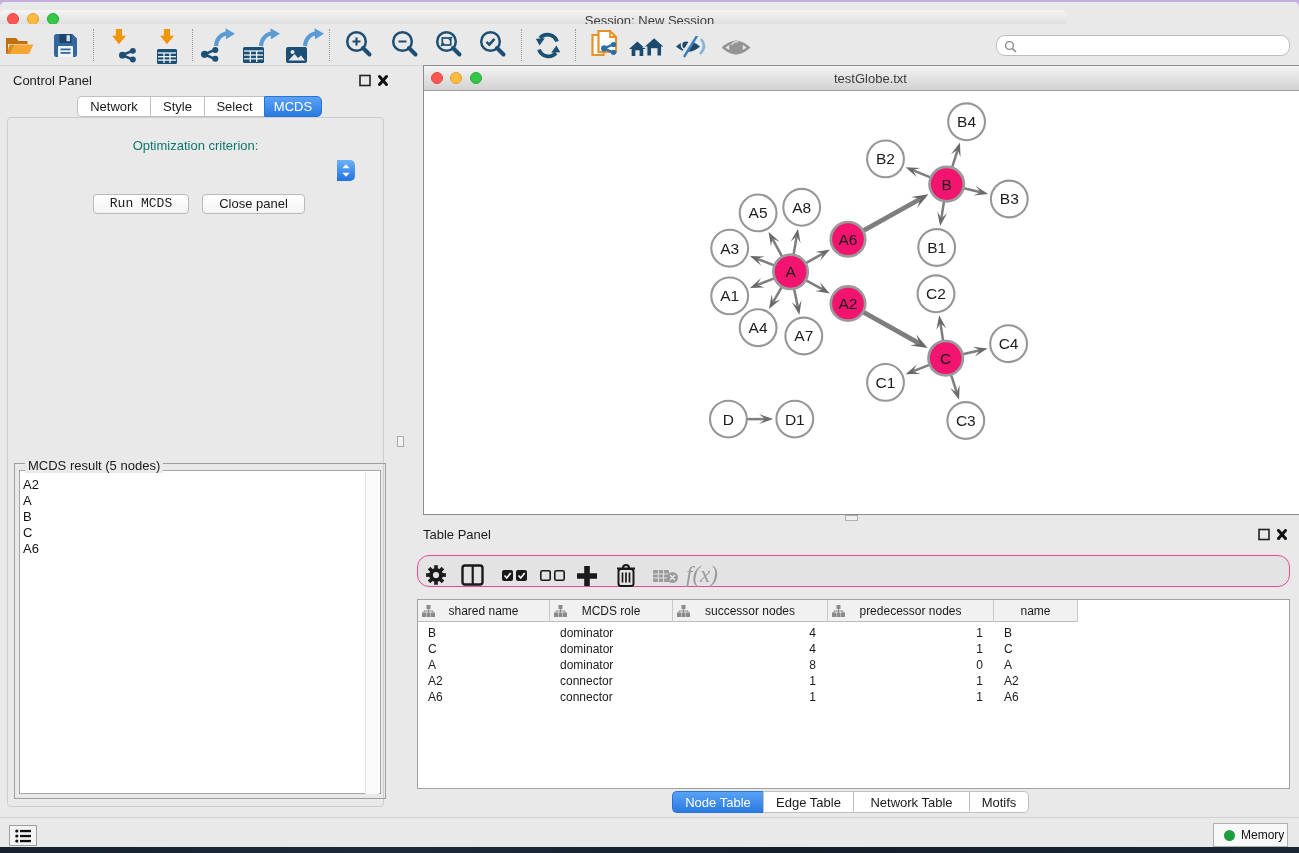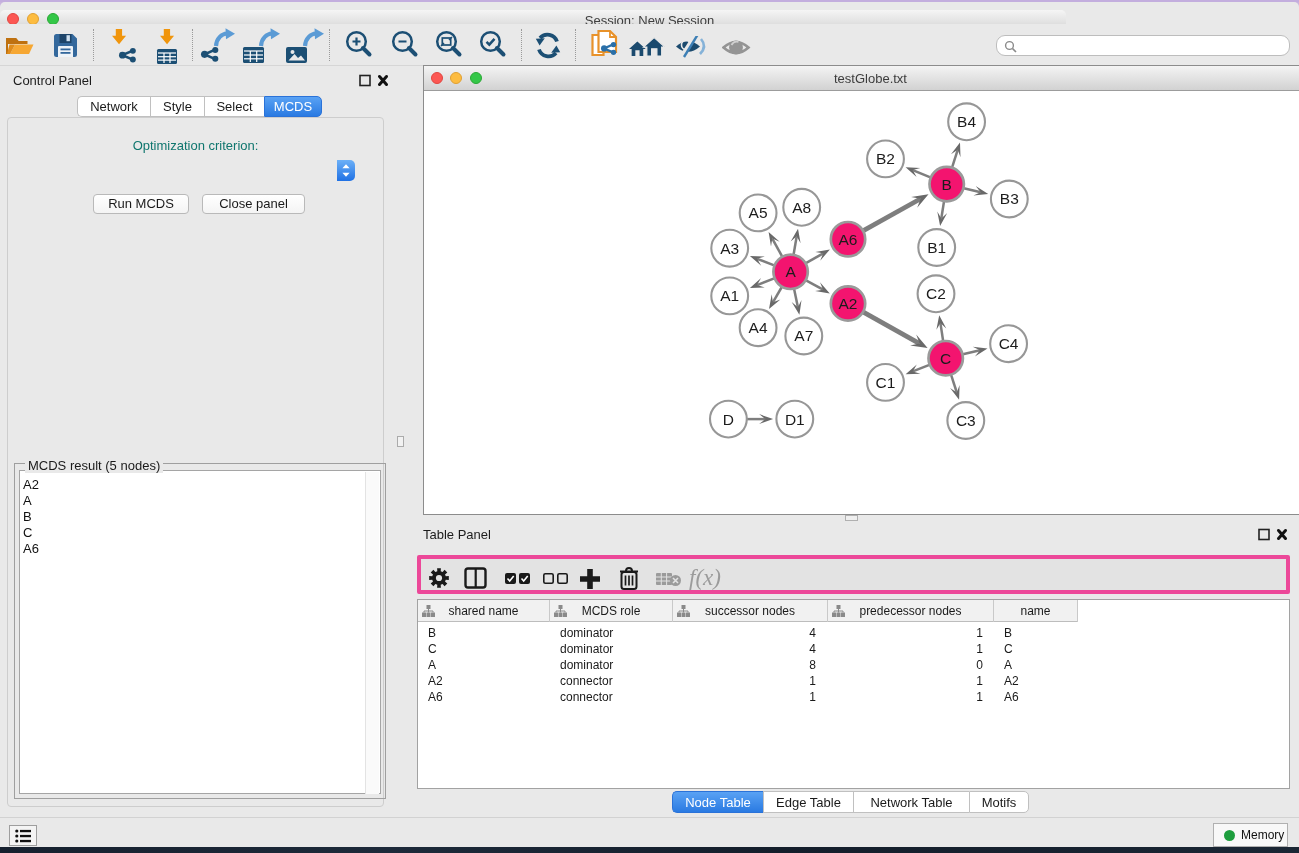--- a/index.html
+++ b/index.html
@@ -21,36 +21,36 @@
 .tab{height:21px;line-height:20px;font-size:13px;color:#1a1a1a;background:#fff;border:1px solid #c0c0c0;border-right:none;padding:0;text-align:center;}
 .tab.first{border-radius:5px 0 0 5px;}
 .tab.last{border-radius:0 5px 5px 0;border-right:1px solid #c0c0c0;}
 .tab.sel{background:linear-gradient(#59a2f4,#2a7ae2);color:#fff;border-color:#2a72d8;}
 #cp-tabs{left:77px;top:94px;}
 #cp-panel{left:7px;top:115px;width:377px;height:690px;border:1px solid #cdcdcd;border-radius:4px;background:#e9e9e9;}
 #opt-label{left:0;top:136px;width:391px;text-align:center;font-size:13px;color:#0f766e;}
 #dropdown{left:43px;top:158px;width:312px;height:21px;background:#fff;border:1px solid #b6b6b6;border-radius:5px;font-size:13px;line-height:19px;color:#111;padding-left:11px;}
 #dd-btn{left:337px;top:158px;width:18px;height:21px;background:linear-gradient(#6cb0f7,#2071e4);border-radius:0 5px 5px 0;}
 .btn{position:absolute;height:20px;background:linear-gradient(#ffffff,#f4f4f4);border:1px solid #b9b9b9;border-radius:4px;font-size:13px;color:#1a1a1a;text-align:center;line-height:18px;}
-#btn-run{left:93px;top:192px;width:96px;}
+#btn-run{left:93px;top:192px;width:96px;font-family:Liberation Mono, monospace;}
 #btn-close{left:202px;top:192px;width:103px;}
 
 #gb{left:14px;top:461px;width:372px;height:336px;border:1px solid #9f9f9f;}
 #gb-label{left:25px;top:456px;font-size:13px;color:#1a1a1a;background:#e9e9e9;padding:0 3px;}
 #gb-list{left:19px;top:468px;width:362px;height:324px;background:#fff;border:1px solid #a5a5a5;font-size:13px;color:#111;}
 #gb-scroll{position:absolute;right:1px;top:1px;width:14px;height:322px;background:#fafafa;border-left:1px solid #e3e3e3;}
 .li{padding-left:3px;height:16px;line-height:16px;}
 
 #netwin{left:404px;top:63px;width:895px;height:450px;background:#fff;border:1px solid #8c8c8c;margin-left:19px;}
 #net-titlebar{position:absolute;left:0;top:0;width:893px;height:25px;background:linear-gradient(#f4f4f4,#dcdcdc 70%,#d2d2d2);border-bottom:1px solid #9c9c9c;}
 #net-title{position:absolute;left:0;top:5px;width:893px;text-align:center;font-size:13px;color:#3c3c3c;}
 #net-canvas{position:absolute;left:0;top:26px;width:893px;height:422px;background:#fff;overflow:hidden;}
 
 #tp-title{left:423px;top:525px;font-size:13px;color:#1c1c1c;}
-#tp-toolbar{left:417px;top:553px;width:873px;height:39px;background:#e3e3e3;border:4px solid #ec4899;border-radius:2px;}
+#tp-toolbar{left:417px;top:553px;width:873px;height:32px;background:#e3e3e3;border:1px solid #ec4899;border-radius:12px;}
 #tbl{left:417px;top:597px;width:873px;height:190px;background:#fff;border:1px solid #a2a2a2;}
 #tbl-head{position:absolute;left:0;top:0;height:22px;background:#f1f1f1;border-bottom:1px solid #bdbdbd;}
 .th{position:absolute;top:0;height:22px;border-right:1px solid #c9c9c9;font-size:12px;color:#1a1a1a;text-align:center;line-height:22px;}
 .td{position:absolute;font-size:12px;color:#1a1a1a;height:16px;line-height:16px;}
 #tp-tabs{left:672px;top:789px;}
 .tab2{height:22px;line-height:21px;font-size:13px;}
 
 #statusbar{left:0;top:815px;width:1299px;height:32px;background:#e9e9e9;border-top:1px solid #d2d2d2;}
 #list-btn{left:9px;top:823px;width:28px;height:21px;background:#f4f4f4;border:1px solid #9e9e9e;}
 #mem-btn{left:1213px;top:821px;width:75px;height:24px;background:#f8f8f8;border:1px solid #b0b0b0;font-size:12px;color:#111;}

